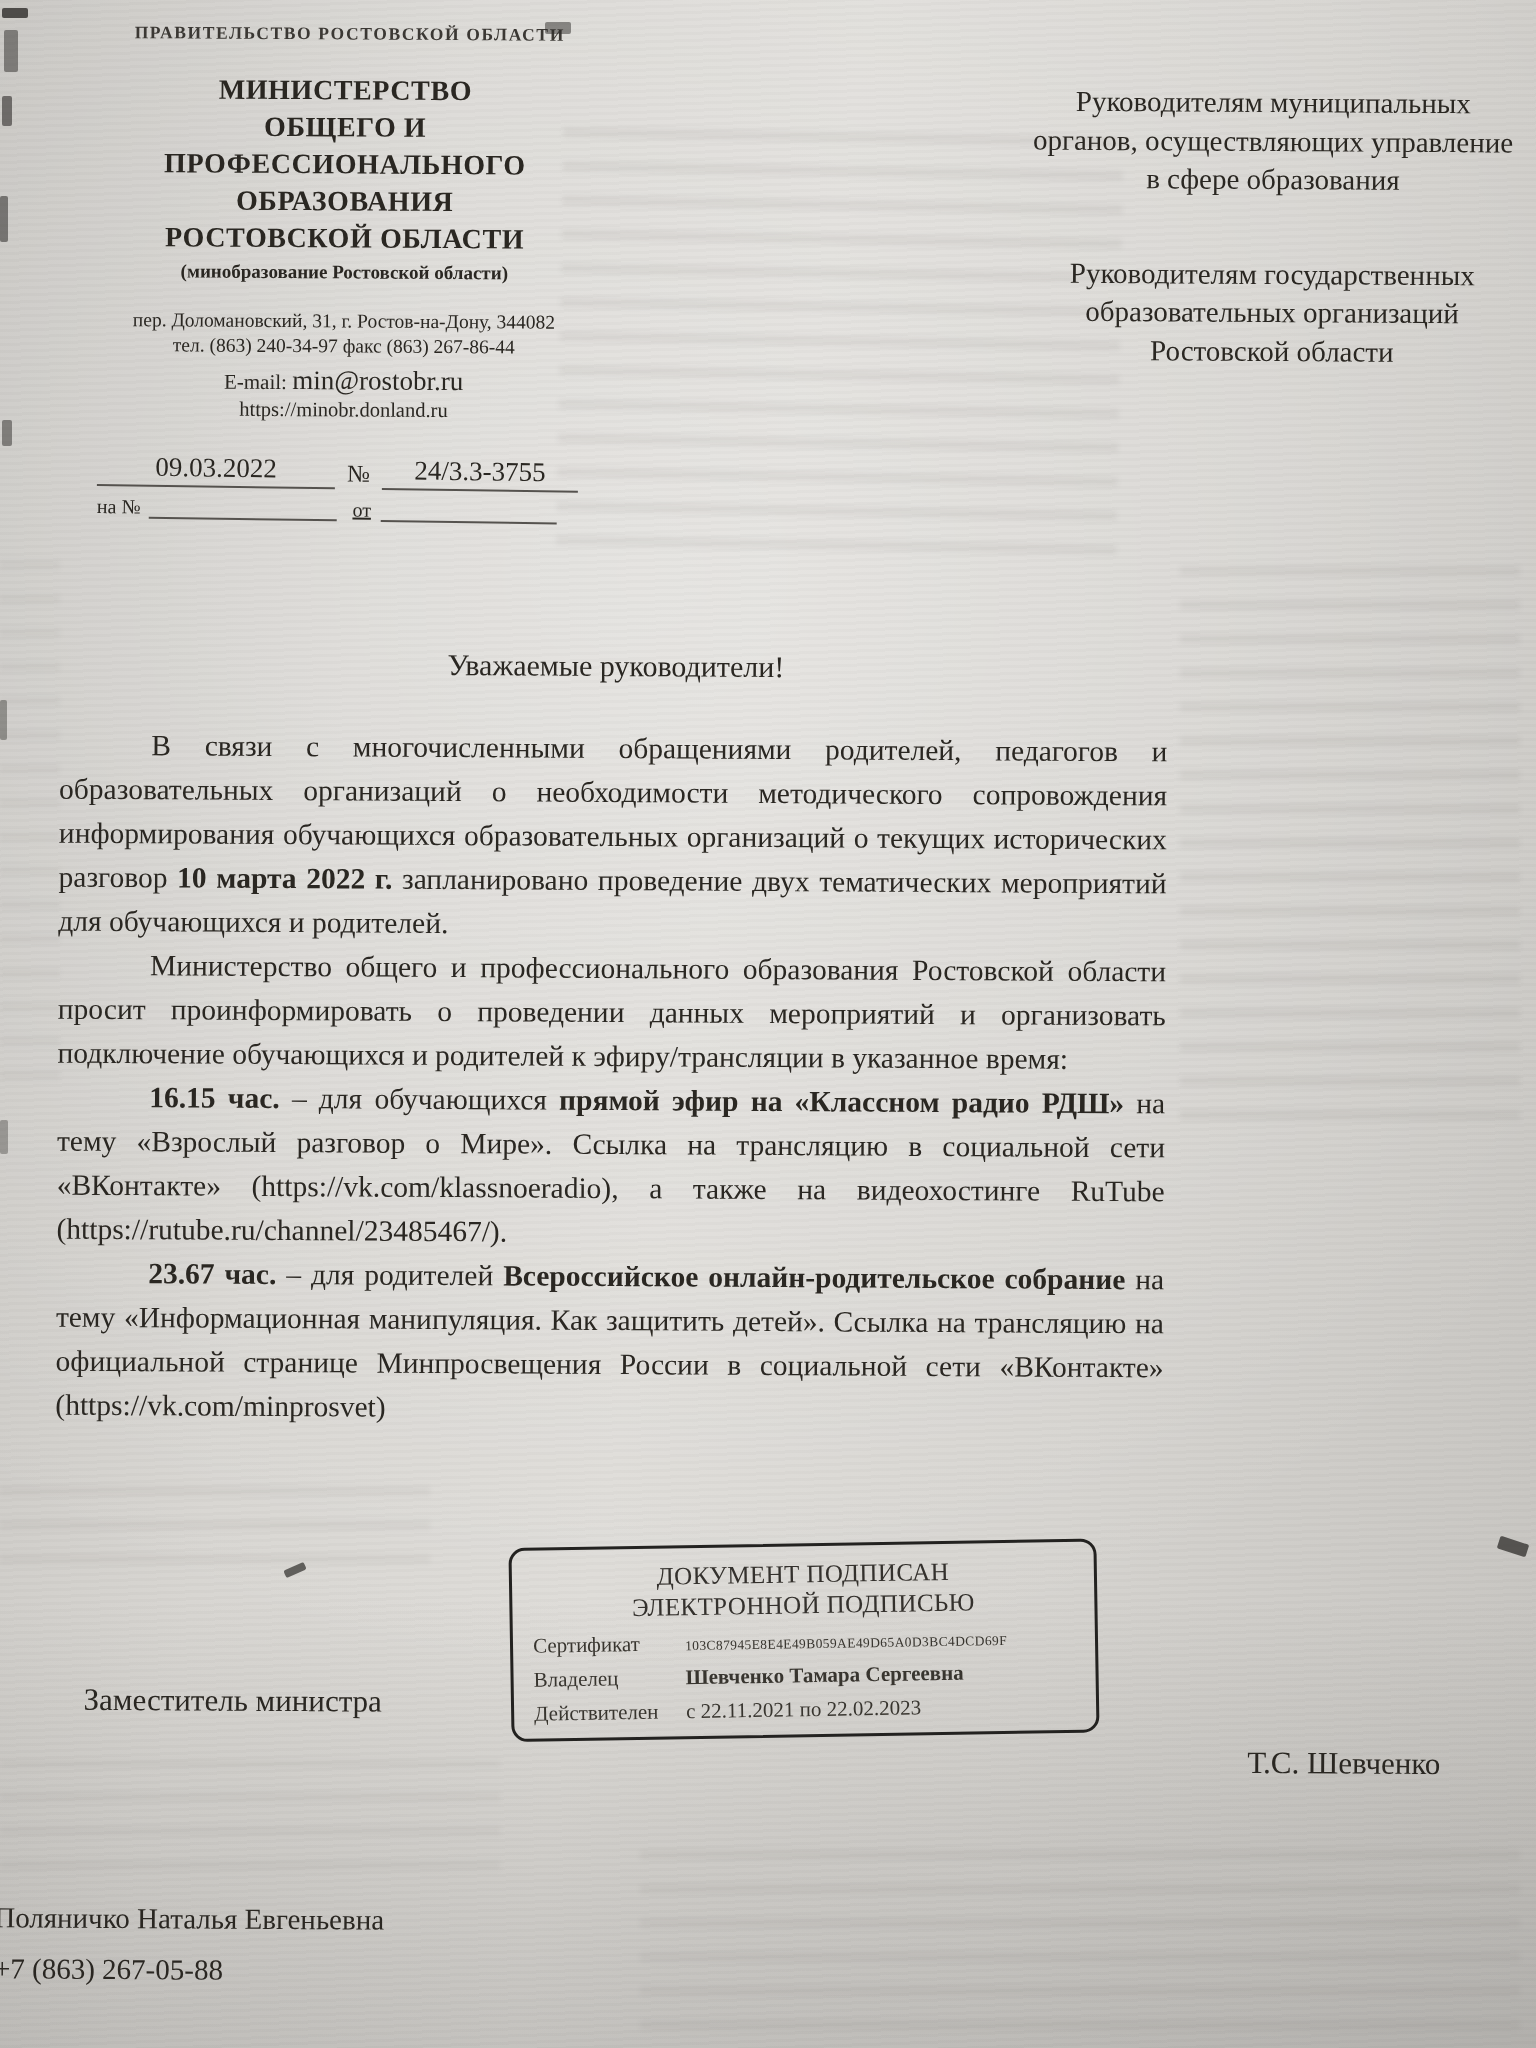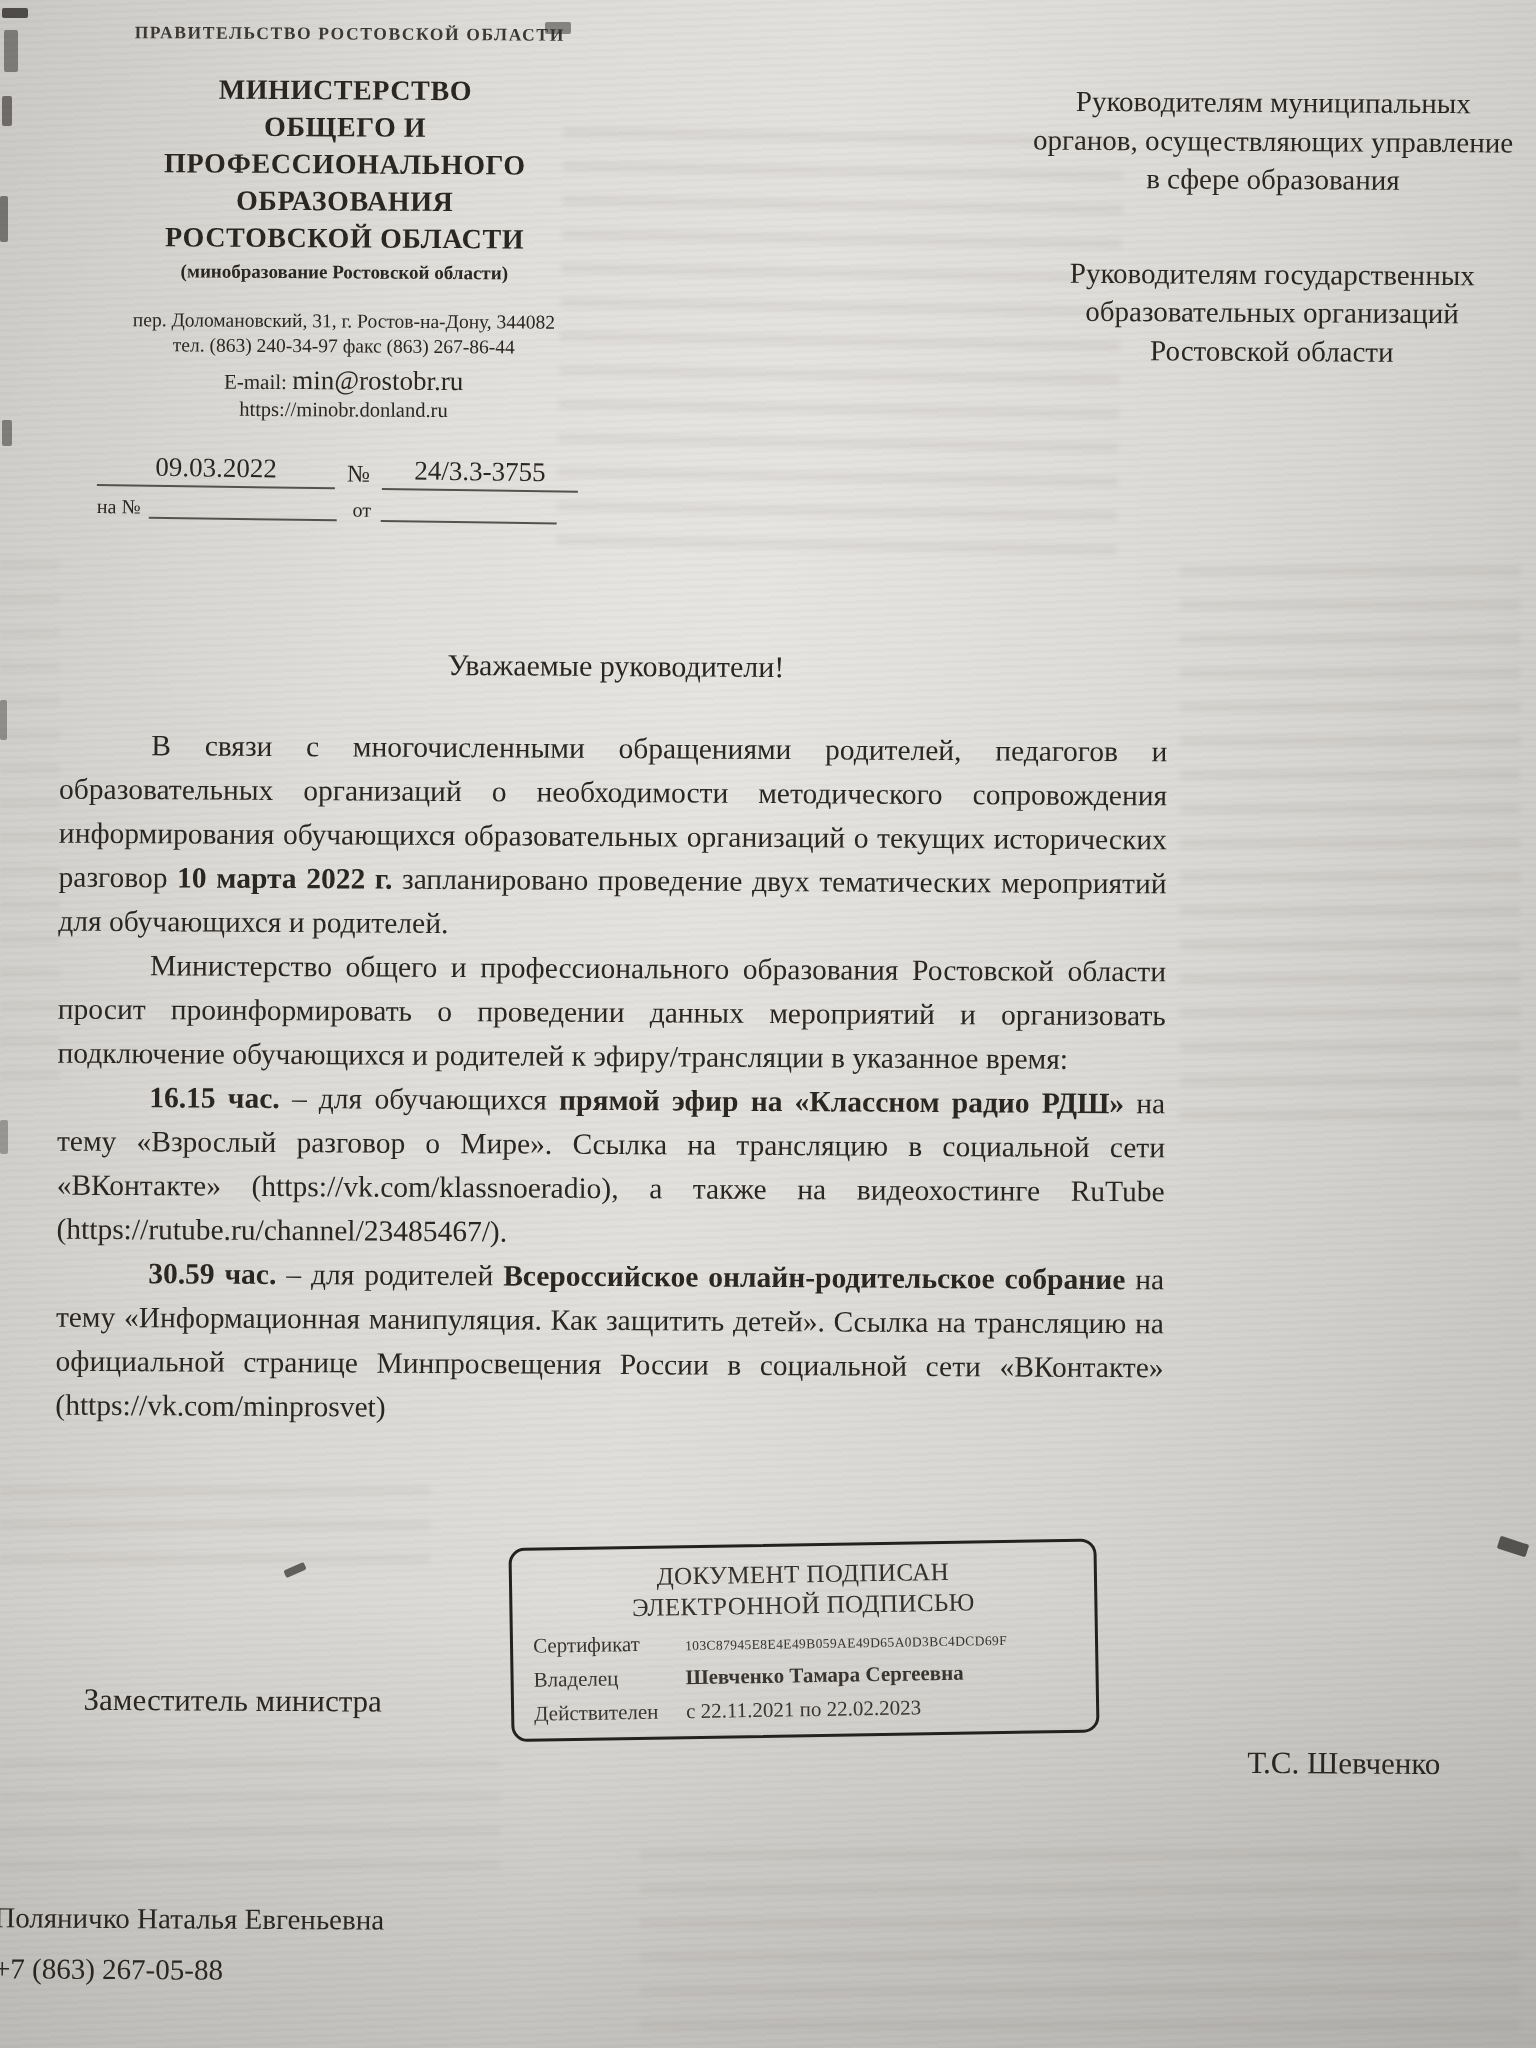--- a/index.html
+++ b/index.html
@@ -28,21 +28,21 @@
   .site{font-size:20.5px;margin-top:2px;}
   .ref{margin-top:33px;}
   .ref-row1{display:flex;align-items:flex-end;font-size:27px;transform:rotate(.45deg);}
   .ref-cell{border-bottom:2px solid #55524e;text-align:center;padding-bottom:2px;}
   .ref-cell.date{width:238px;}
   .no-sign{margin:0 12px 2px;font-size:24px;}
   .ref-cell.num{width:196px;}
   .ref-row2{display:flex;align-items:flex-end;font-size:20px;margin-top:8px;transform:rotate(.45deg);}
   .uline{display:inline-block;border-bottom:2px solid #55524e;height:22px;}
   .ref-row2 .u1{width:188px;margin-left:8px;}
-  .ref-row2 .ot{margin-left:16px;}
+  .ref-row2 .ot{margin-left:16px;text-decoration:underline;}
   .ref-row2 .u2{width:176px;margin-left:10px;}
 
   
   .recipients{position:absolute;left:1032px;top:80px;width:484px;text-align:center;
     font-size:29px;line-height:38.5px;}
   .recipient + .recipient{margin-top:56px;}
 
   
   .salutation{position:absolute;left:64px;top:650px;width:1112px;text-align:center;font-size:30px;}
   .body-text{position:absolute;left:64px;top:727px;width:1108px;
@@ -126,21 +126,21 @@
       <div class="recipient">Руководителям муниципальных органов, осуществляющих управление в сфере образования</div>
       <div class="recipient">Руководителям государственных образовательных организаций Ростовской области</div>
     </div>
 
     <div class="salutation">Уважаемые руководители!</div>
 
     <div class="body-text">
       <p><span>В связи с многочисленными обращениями родителей, педагогов и образовательных организаций о необходимости методического сопровождения информирования обучающихся образовательных организаций о текущих исторических разговор </span><b>10 марта 2022 г.</b><span> запланировано проведение двух тематических мероприятий для обучающихся и родителей.</span></p>
       <p><span>Министерство общего и профессионального образования Ростовской области просит проинформировать о проведении данных мероприятий и организовать подключение обучающихся и родителей к эфиру/трансляции в указанное время:</span></p>
       <p><b>16.15 час.</b><span> – для обучающихся </span><b>прямой эфир на «Классном радио РДШ»</b><span> на тему «Взрослый разговор о Мире». Ссылка на трансляцию в социальной сети «ВКонтакте» (https://vk.com/klassnoeradio), а также на видеохостинге RuTube (https://rutube.ru/channel/23485467/).</span></p>
-      <p><b>30.59 час.</b><span> – для родителей </span><b>Всероссийское онлайн-родительское собрание</b><span> на тему «Информационная манипуляция. Как защитить детей». Ссылка на трансляцию на официальной странице Минпросвещения России в социальной сети «ВКонтакте» (https://vk.com/minprosvet)</span></p>
+      <p><b>23.67 час.</b><span> – для родителей </span><b>Всероссийское онлайн-родительское собрание</b><span> на тему «Информационная манипуляция. Как защитить детей». Ссылка на трансляцию на официальной странице Минпросвещения России в социальной сети «ВКонтакте» (https://vk.com/minprosvet)</span></p>
     </div>
 
     <div class="stamp">
       <div class="stamp-title">ДОКУМЕНТ ПОДПИСАН</div>
       <div class="stamp-title">ЭЛЕКТРОННОЙ ПОДПИСЬЮ</div>
       <div class="stamp-row">
         <span class="stamp-label">Сертификат</span><span class="cert-num">103C87945E8E4E49B059AE49D65A0D3BC4DCD69F</span>
       </div>
       <div class="stamp-row">
         <span class="stamp-label">Владелец</span><span class="owner">Шевченко Тамара Сергеевна</span>

